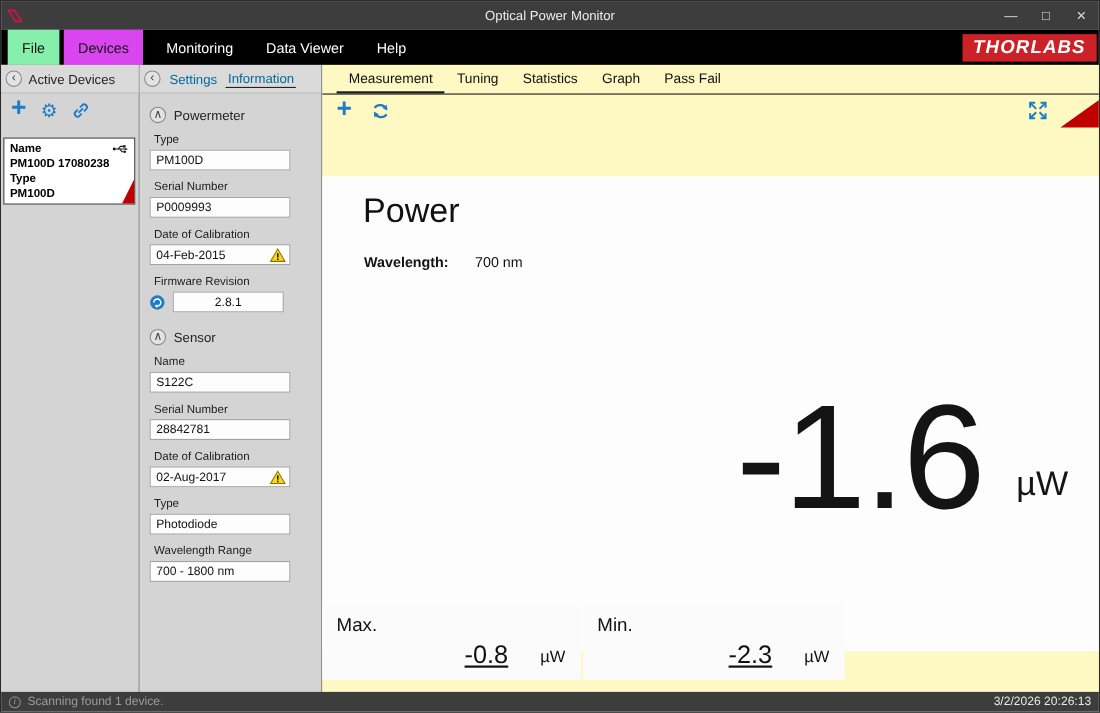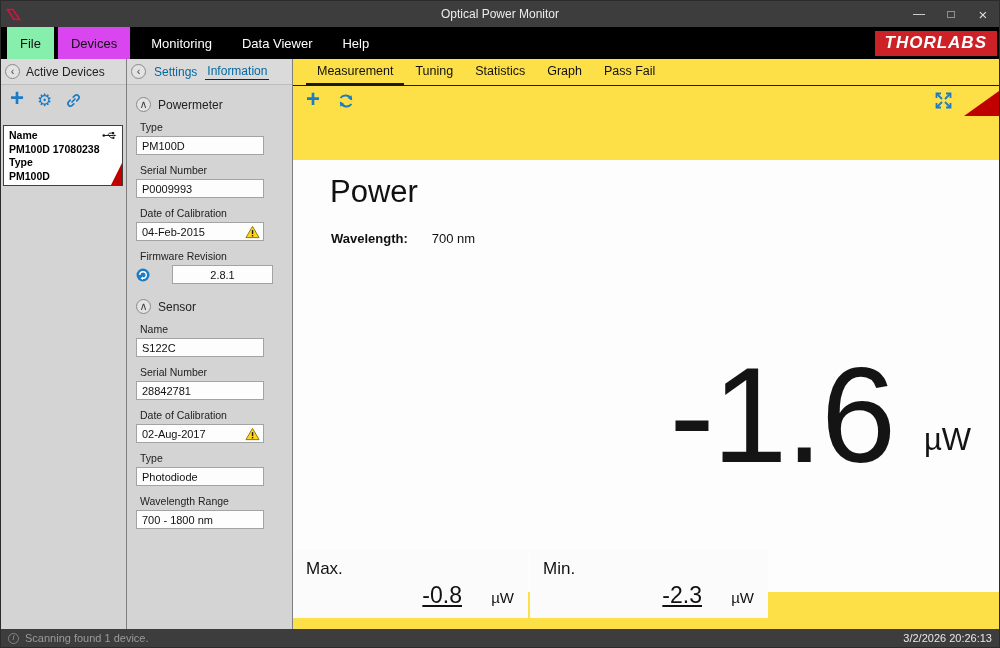--- a/index.html
+++ b/index.html
@@ -39,25 +39,25 @@
   
   .panel-info { position:absolute; left:126px; top:58px; width:166px; bottom:18px; background:#d4d4d4; border-right:1px solid #7f7f7f; overflow:hidden; }
   .itab { padding:0 2px; color:#0369a1; }
   .itab.active { border-bottom:1px solid #222; padding-bottom:1px; }
   .info-content { padding:7px 10px 0 9px; }
   .sec-head { display:flex; align-items:center; gap:7px; font-size:12px; color:#222; margin:5px 0 1px 0; }
   .sec-head.sensor { margin-top:15px; }
   .flabel { font-size:10.5px; color:#222; margin:9px 0 3px 4px; }
   .finput { width:128px; height:19px; background:#fdfdfd; border:1px solid #a3a3a3; display:flex; align-items:center; padding:0 5px; font-size:11px; color:#111; position:relative; }
   .finput .warn { position:absolute; right:3px; top:2px; display:flex; }
-  .fw-row { display:flex; align-items:center; gap:22px; }
+  .fw-row { display:flex; align-items:center; gap:7px; }
   .fw-input { width:101px; justify-content:center; }
 
   
-  .panel-main { position:absolute; left:292px; top:58px; right:0; bottom:18px; background:#fde047; }
+  .panel-main { position:absolute; left:292px; top:58px; right:0; bottom:18px; background:#fef9c3; }
   .tabbar { height:27px; display:flex; align-items:flex-end; padding-left:13px; border-bottom:1px solid #1a1a1a; }
   .tab { font-size:12.5px; color:#111; padding:0 11px 7px 11px; }
   .tab.active { border-bottom:2px solid #1a1a1a; padding-bottom:5px; }
   .main-toolbar { position:relative; height:30px; display:flex; align-items:center; padding-left:13px; gap:16px; }
   .mt-expand { position:absolute; right:46px; top:5px; display:flex; }
   .corner-tri { position:absolute; right:0; bottom:0; width:0; height:0; border-bottom:25px solid #c00000; border-left:35px solid transparent; }
   .measure { position:absolute; left:0; top:57px; right:0; height:432px; background:#fdfdfd;margin-top:44px; }
   .m-title { position:absolute; left:37px; top:14px; font-size:31px; color:#111; }
   .m-wave { position:absolute; left:38px; top:71px; font-size:13px; color:#111; display:flex; gap:24px; }
   .m-wave .wl { font-weight:bold; font-weight:600; }

